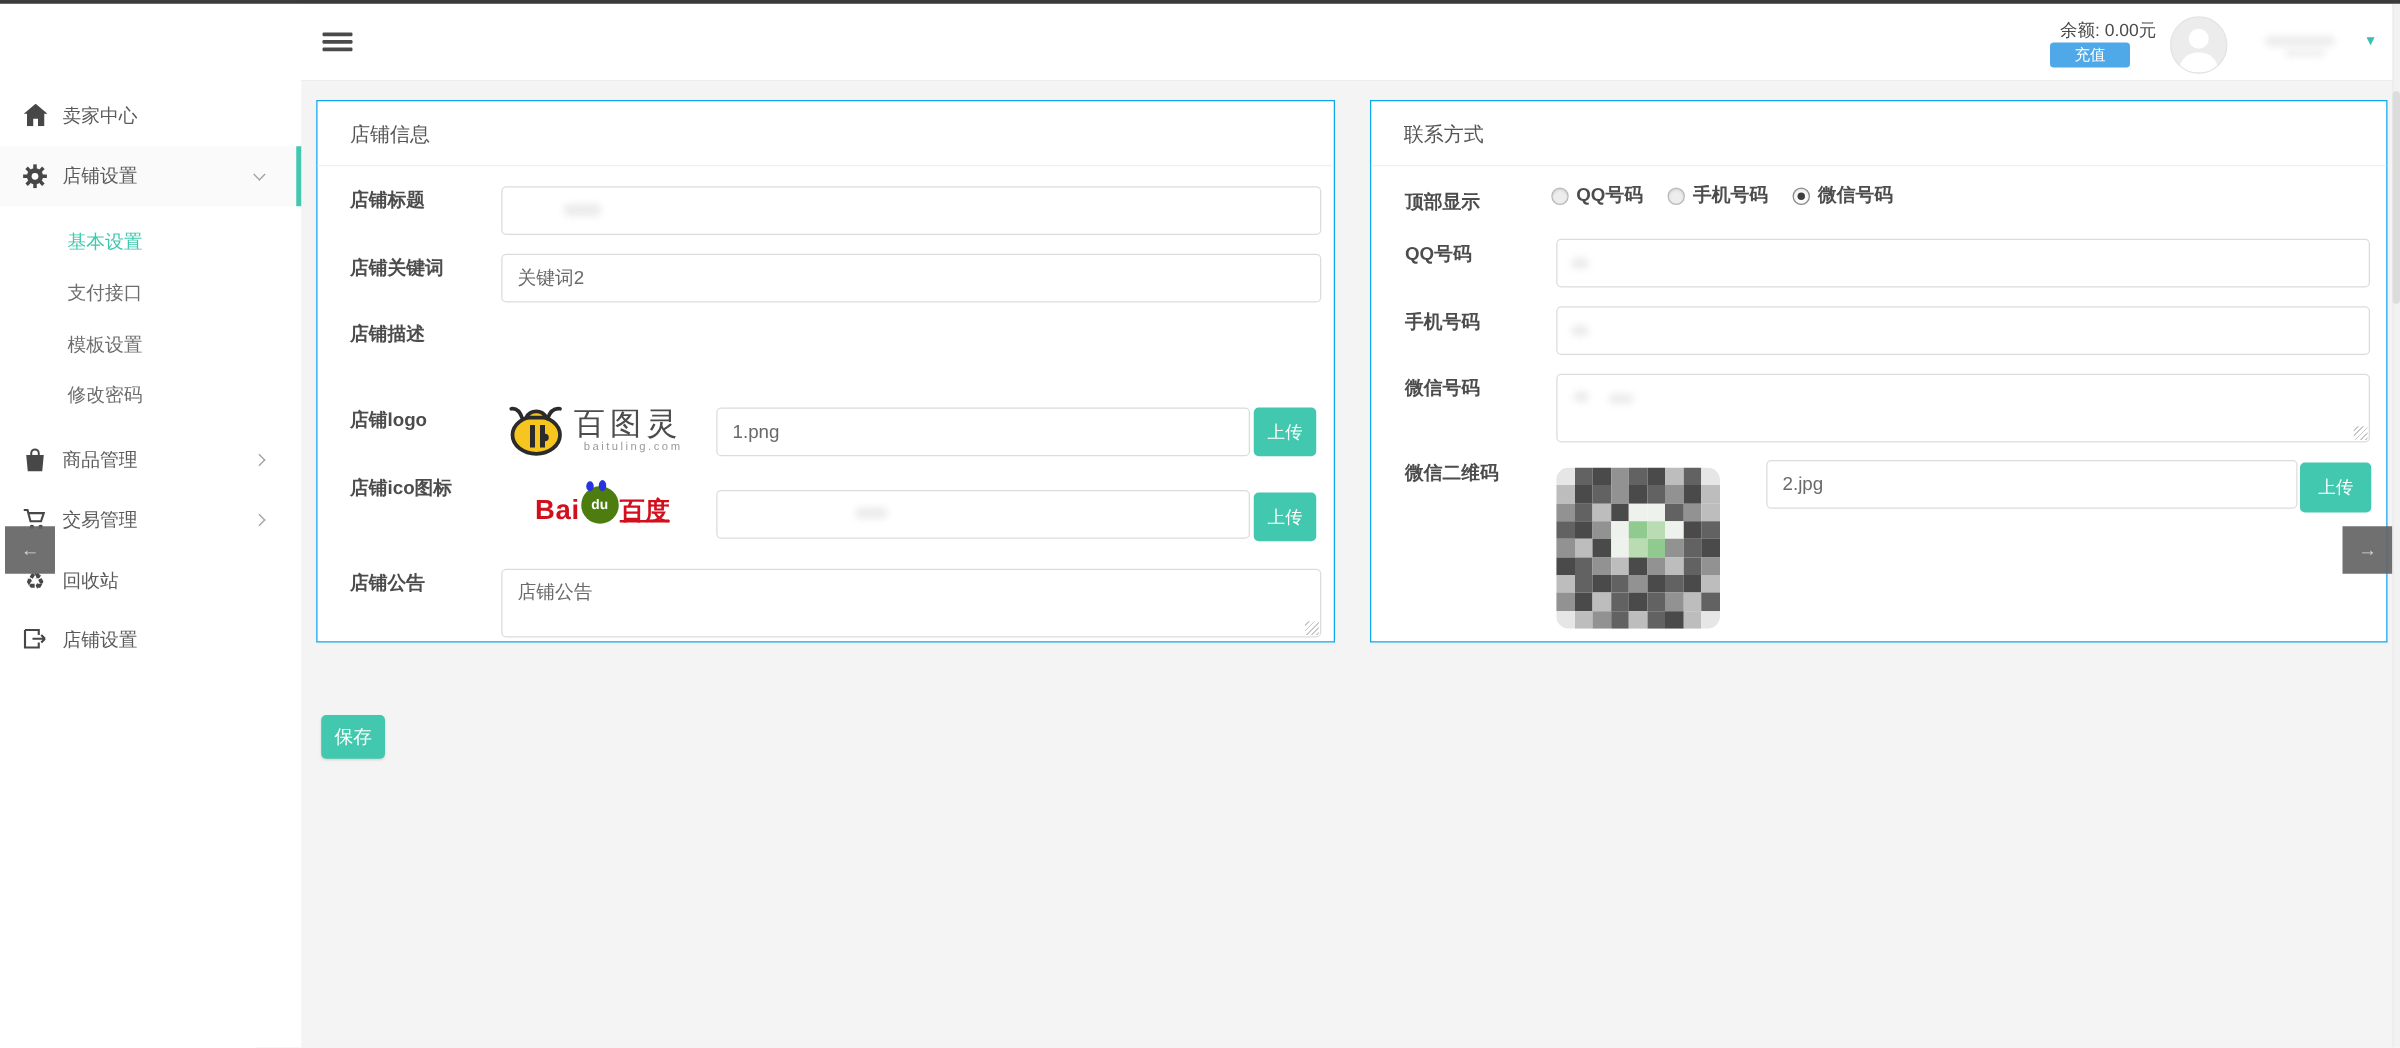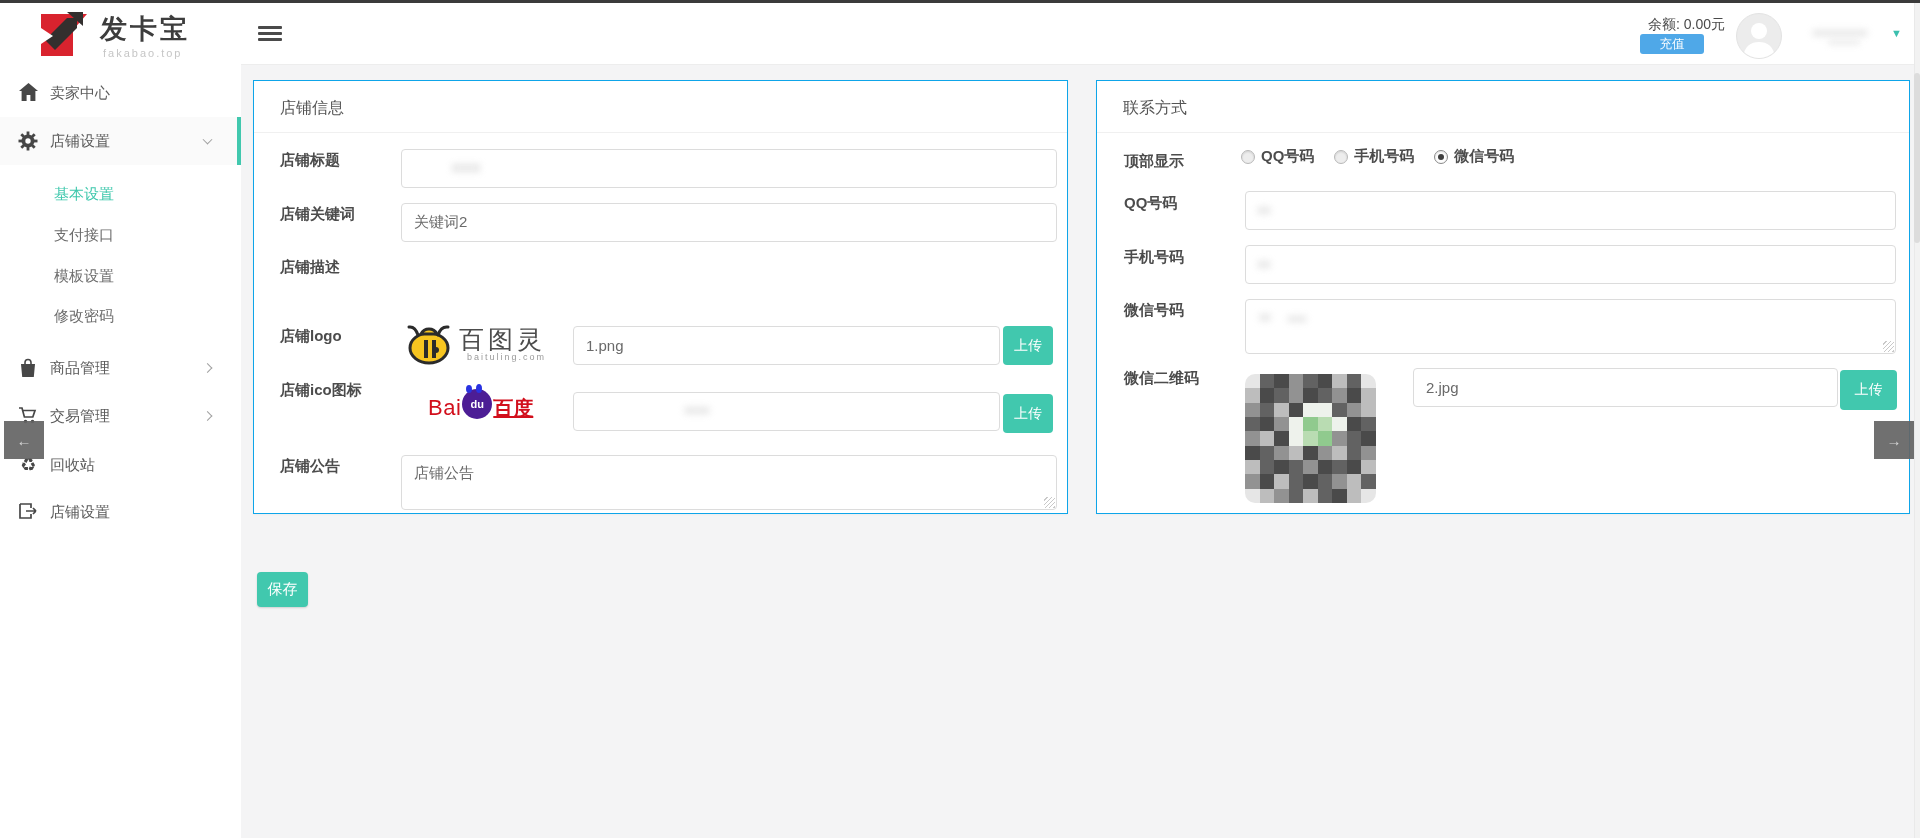--- a/index.html
+++ b/index.html
@@ -62,22 +62,22 @@
   .radio-dot.checked { background:#fdfdfd; border-color:#8a8a8a; }
   .radio-dot.checked::after { content:''; position:absolute; left:3px; top:3px; width:6px; height:6px; border-radius:50%; background:#3e3e3e; }
   .radio-label { font-size:15px; font-weight:bold; color:#4c4c4c; }
 
   
   .bee-logo { position:absolute; display:flex; align-items:center; }
   .bee-text-col { margin-left:6px; }
   .bee-name { font-size:25px; color:#4c4c4c; letter-spacing:4px; line-height:26px; }
   .bee-domain { font-size:9px; color:#9a9a9a; letter-spacing:2px; text-align:right; }
   .baidu-logo { position:absolute; display:flex; align-items:center; }
-  .baidu-bai { font-size:22px; font-weight:normal; color:#d20f1c; letter-spacing:0.5px;text-align:right; }
-  .baidu-paw { width:30px; height:30px; border-radius:50%; background:#4c1d95; color:#fff; font-size:11px; font-weight:bold; display:flex; align-items:center; justify-content:center; position:relative; margin:0 1px; top:-4px; }
+  .baidu-bai { font-size:22px; font-weight:bold; color:#d20f1c; letter-spacing:0.5px;text-align:right; }
+  .baidu-paw { width:30px; height:30px; border-radius:50%; background:#4d7c0f; color:#fff; font-size:11px; font-weight:bold; display:flex; align-items:center; justify-content:center; position:relative; margin:0 1px; top:-4px; }
   .baidu-paw::before { content:''; position:absolute; top:-4px; left:4px; width:6px; height:8px; border-radius:50%; background:#2932e1; }
   .baidu-paw::after { content:''; position:absolute; top:-5px; left:14px; width:6px; height:9px; border-radius:50%; background:#2932e1; }
   .baidu-cn { font-size:20px; font-weight:bold; color:#d20f1c;text-decoration:underline; }
 
   .qr { position:absolute; border-radius:10px; overflow:hidden; display:grid; grid-template-columns:repeat(9,1fr); grid-template-rows:repeat(9,1fr); filter:blur(0.4px); }
   .qr div { width:100%; height:100%; }
 
   .save-btn { position:absolute; left:257px; top:572px; width:51px; height:35px; background:#41c8ae; color:#fff; font-size:15px; border:none; border-radius:4px; cursor:pointer; box-shadow:0 1px 2px rgba(0,0,0,.15); }
 
   .overlay-arrow { position:absolute; width:40px; height:38px; background:rgba(100,100,100,0.92); color:#d6d6d6; font-size:15px; display:flex; align-items:center; justify-content:center; cursor:pointer; z-index:20; }
@@ -109,31 +109,20 @@
         <circle cx="22" cy="17" r="8" fill="#fff"></circle>
         <path d="M6 44c1-12 8-16 16-16s15 4 16 16z" fill="#fff"></path>
       </svg>
     </div>
     <div class="censor" style="left:1812px;top:26px;width:56px;height:8px;"></div>
     <div class="censor" style="left:1828px;top:37px;width:32px;height:5px;"></div>
     <div class="user-caret">▼</div>
   </div>
 
   <div class="sidebar">
-    <div class="brand">
-      <svg class="brand-mark" viewBox="0 0 54 50">
-        <path d="M8 4 L40 4 L40 46 L8 46 Z" fill="#d9232e"></path>
-        <path d="M40 4 L54 4 L40 20 Z" fill="#d9232e"></path>
-        <path d="M12 30 L34 8 L44 8 L44 18 L22 40 Z" fill="#332f2e"></path>
-        <path d="M34 2 L50 2 L50 16 Z" fill="#332f2e"></path>
-        <path d="M8 18 L20 26 L8 34 Z" fill="#ffffff"></path>
-      </svg>
-      <div class="brand-name">发卡宝</div>
-      <div class="brand-domain">fakabao.top</div>
-    </div>
 
     <div class="menu-item" style="top:66px;">
       <span class="mi-icon">
         <svg width="19" height="18" viewBox="0 0 19 18">
             <path d="M9.5 0 L19 8 h-2.6 v10 h-5 v-6 h-3.8 v6 h-5 V8 H0 Z" fill="#474747"></path>
           </svg>
       </span>
       <span class="mi-label">卖家中心</span>
     </div>
 

